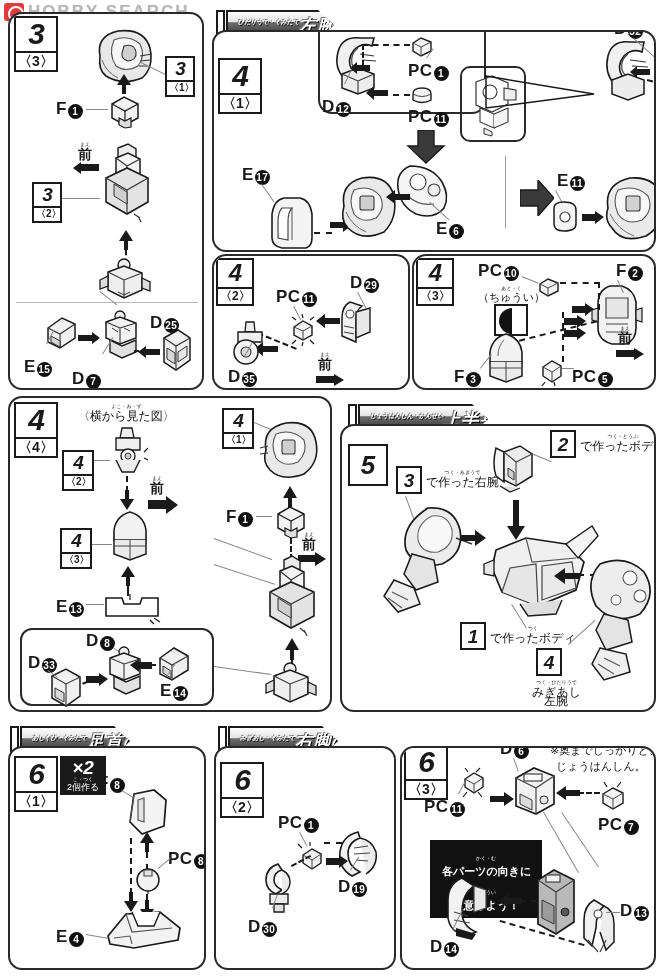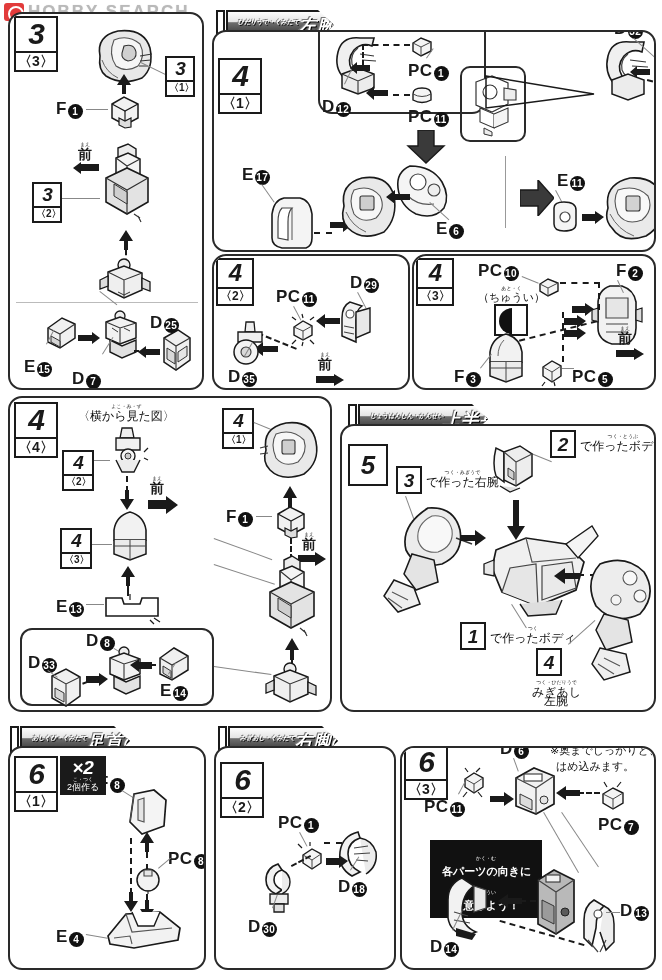--- a/index.html
+++ b/index.html
@@ -1008,21 +1008,21 @@
   </div>
 
   <div class="part" style="left:120px;top:82px;">
     <svg width="44" height="48" viewBox="0 0 44 48">
       <path d="M22 2 Q6 6 4 22 Q2 38 16 46 L24 42 Q12 36 12 24 Q12 12 24 8Z" fill="#f2f2f2" stroke="#1a1a1a" stroke-width="1.6"></path>
       <path d="M24 8 Q36 10 40 22 Q42 36 30 44" fill="#ececec" stroke="#1a1a1a" stroke-width="1.5"></path>
       <path d="M18 18 L32 16 M18 24 L34 23 M20 30 L32 31" stroke="#444" stroke-width="1.2"></path>
     </svg>
   </div>
   <div class="plabel" style="left:122px;top:130px;">
-    <span>D</span><span class="cnum">18</span>
+    <span>D</span><span class="cnum">19</span>
   </div>
   <div class="thinline" style="left:134px;top:122px;width:16px;transform:rotate(-58deg);"></div>
   <div class="dashline" style="left:108px;top:94px;width:18px;"></div>
   <div class="blkarrow" style="left:110px;top:106px;">
     <svg width="22" height="13" viewBox="0 0 22 13">
         <path d="M0 3 L13 3 L13 0 L22 6 L13 13 L13 10 L0 10Z" fill="#1a1a1a"></path>
       </svg>
   </div>
 
   <div class="part" style="left:44px;top:114px;">
@@ -1048,21 +1048,21 @@
 
   <div class="plabel" style="left:98px;top:-8px;">
     <span>D</span><span class="cnum">6</span>
   </div>
   <div class="thinline" style="left:112px;top:10px;width:14px;transform:rotate(70deg);"></div>
 
   <div class="jp" style="left:148px;top:-4px;font-size:11px;">
     <span>※奥までしっかりと、</span>
   </div>
   <div class="jp" style="left:154px;top:12px;font-size:11px;">
-    <span>はめ込みます。</span>
+    <span>じょうはんしん。</span>
   </div>
   <div class="thinline" style="left:150px;top:28px;width:36px;transform:rotate(152deg);"></div>
 
   <div class="part" style="left:58px;top:22px;">
     <svg width="28" height="26" viewBox="0 0 28 26">
       <path d="M5 9 L14 3 L23 8 L23 17 L14 23 L5 17Z" fill="#f4f4f4" stroke="#1a1a1a" stroke-width="1.4"></path>
       <path d="M5 9 L14 14 L23 8 M14 14 L14 23" fill="none" stroke="#444" stroke-width="1"></path>
       <path d="M8 2 L5 -2 M16 2 L20 -2 M7 22 L3 27 M18 22 L22 27" stroke="#1a1a1a" stroke-width="1.2"></path>
     </svg>
   </div>

